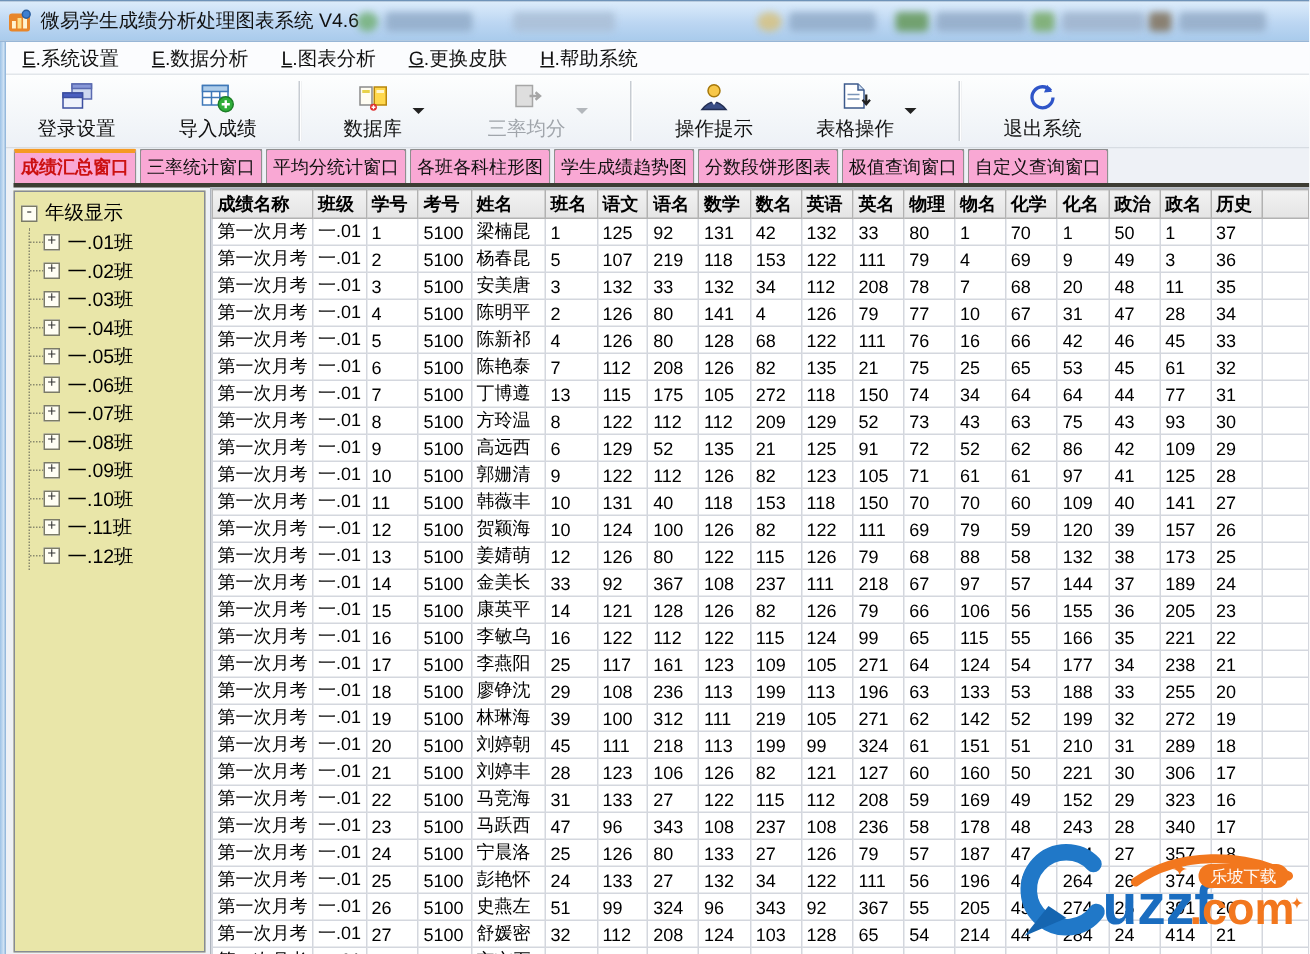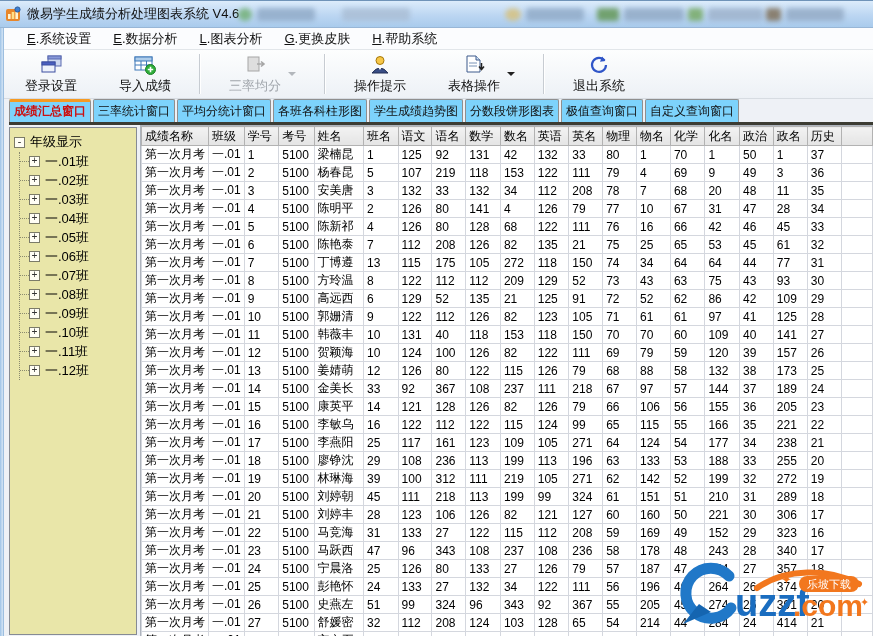--- a/index.html
+++ b/index.html
@@ -18,21 +18,21 @@
   .b-i3{left:505px;width:16px;background:#d8c078;border-radius:50%;}
   .b-t3{left:526px;width:58px;background:#8fa9c6;}
   .b-i4{left:597px;width:22px;background:#5f944f;}
   .b-t4{left:624px;width:60px;background:#90a8c4;}
   .b-i5{left:688px;width:15px;background:#74a85e;}
   .b-t5{left:708px;width:55px;background:#9db1ca;}
   .b-i6{left:766px;width:15px;background:#7d6b52;}
   .b-t6{left:786px;width:58px;background:#92a9c4;}
   
   .menubar{height:21px;background:#fbfcfe;border-bottom:1px solid #e2e6ea;
-    display:flex;align-items:center;padding-left:16px;}
+    display:flex;align-items:center;padding-left:4px;}
   .menu-item{font-size:13px;color:#111;padding:2px 11px;cursor:default;white-space:nowrap;}
   .menu-item u{text-decoration:underline;}
   
   .toolbar{height:48px;background:linear-gradient(#fdfefe,#edf1f6);border-bottom:1px solid #d7dce2;
     display:flex;align-items:center;padding-left:4px;}
   .tbtn{display:flex;align-items:center;padding:1px 20px;margin:0 1px;}
   .tb-stack{display:flex;flex-direction:column;align-items:center;}
   .tb-icon{height:24px;display:flex;align-items:center;justify-content:center;}
   .tb-label{font-size:13px;color:#111;white-space:nowrap;margin-top:0px;}
   .tbtn.disabled .tb-label{color:#a0a5ab;}
@@ -41,41 +41,41 @@
   .tsep{width:1px;height:40px;background:#c7ccd2;border-right:1px solid #fff;margin:0 7px;}
   
   .subbar{height:26px;display:flex;align-items:flex-start;background:#eef1f6;padding-top:3px;box-sizing:border-box;}
   .combo{margin-left:5px;width:129px;height:22px;background:#fff;border:1px solid #7f9db9;
     display:flex;align-items:center;box-sizing:border-box;flex:0 0 auto;}
   .combo-value{flex:1;font-size:13px;padding-left:4px;white-space:nowrap;overflow:hidden;}
   .combo-btn{width:17px;height:20px;background:linear-gradient(#f4f8fc,#cfdceb);border-left:1px solid #9ab2c8;
     display:flex;align-items:center;justify-content:center;}
   .combo-btn .ar{width:0;height:0;border:4px solid transparent;border-top-color:#44617e;margin-top:4px;}
   .tabs{display:flex;align-items:flex-end;margin-left:9px;flex:1;border-bottom:3px solid #3c3c33;height:23px;box-sizing:border-box;}
-  .tab{background:#7dd3fc;border:1px solid #8f8f8f;border-bottom:none;border-radius:2px 2px 0 0;
+  .tab{background:#f9a8d4;border:1px solid #8f8f8f;border-bottom:none;border-radius:2px 2px 0 0;
     padding:3px 4px 2px;margin-right:2px;font-size:12px;color:#111;white-space:nowrap;}
   .tab.active{color:#cc1111;border-top:3px solid #f59a23;padding-top:1px;font-weight:bold;}
   
   .body{display:flex;height:514px;}
   .edge{position:absolute;left:0;top:27px;width:4px;height:609px;
     background:linear-gradient(90deg,#9dc2e6,#cfe2f4 60%,#86aed6);}
   .sidebar{width:140px;flex:0 0 auto;padding:2px 3px 0 9px;box-sizing:border-box;}
   .treebox{height:508px;border:1px solid #868b94;background:#e9e6a9;box-sizing:border-box;
     padding:4px 2px 0 4px;font-size:13px;overflow:hidden;}
   .tree-root{display:flex;align-items:center;height:20px;}
   .tree-box{width:11px;height:11px;border:1px solid #7b7b68;background:#fffef4;color:#333;
     font-size:10px;line-height:9px;text-align:center;box-sizing:border-box;flex:0 0 auto;font-family:"Liberation Mono","DejaVu Sans Mono",monospace;}
   .tree-label{margin-left:5px;white-space:nowrap;}
   .tree-children{margin-left:5px;border-left:1px dotted #8a8a6e;padding-left:0;}
   .tree-item{display:flex;align-items:center;height:19px;}
   .tree-dash{width:9px;border-top:1px dotted #8a8a6e;flex:0 0 auto;}
   
   .main{flex:1;background:#fff;border:1px solid #aeb4bd;border-right:none;overflow:hidden;position:relative;}
   table.grid{border-collapse:collapse;table-layout:fixed;font-size:12px;}
-  .grid th{background:linear-gradient(#f2f2f2,#e4e4e4);border:1px solid #b2b2b2;font-weight:normal;
+  .grid th{background:linear-gradient(#f2f2f2,#e4e4e4);border:1px solid #b2b2b2;font-weight:bold;
     height:18px;text-align:left;padding:0 3px;white-space:nowrap;overflow:hidden;}
   .grid td{border:1px solid #d4d7de;height:17px;padding:0 3px;white-space:nowrap;overflow:hidden;color:#000;}
   
   .watermark{position:absolute;right:0;bottom:4px;width:196px;height:70px;z-index:6;pointer-events:none;}
 </style>
 </head>
 <body>
 
 <div class="window">
 
@@ -135,20 +135,36 @@
             <line x1="8" y1="7" x2="8" y2="16" stroke="#3f78b8"></line>
             <line x1="13.5" y1="7" x2="13.5" y2="16" stroke="#3f78b8"></line>
             <circle cx="17.5" cy="15.5" r="5" fill="#2fae3a" stroke="#1d7f27"></circle>
             <path d="M17.5 12.8 v5.4 M14.8 15.5 h5.4" stroke="#fff" stroke-width="1.6"></path>
           </svg>
         </span>
         <span class="tb-label">导入成绩</span>
       </div>
     </div>
     <div class="tsep"></div>
+    <div class="tbtn">
+      <div class="tb-stack">
+        <span class="tb-icon">
+          <svg width="24" height="22" viewBox="0 0 24 22">
+            <rect x="3" y="4" width="8" height="12" fill="#fffdf2" stroke="#8a8a8a"></rect>
+            <rect x="4.5" y="6" width="5" height="2" fill="#e8d24a"></rect>
+            <rect x="12.5" y="4" width="8" height="12" fill="#ffd84d" stroke="#b8860b"></rect>
+            <rect x="14" y="6" width="5" height="2" fill="#fff6cf"></rect>
+            <circle cx="12" cy="17.5" r="2.3" fill="#e03030"></circle>
+            <path d="M12 16.2 v2.6 M10.7 17.5 h2.6" stroke="#fff" stroke-width="0.9"></path>
+          </svg>
+        </span>
+        <span class="tb-label">数据库</span>
+      </div>
+      <span class="dd-arrow"></span>
+    </div>
     <div class="tbtn disabled">
       <div class="tb-stack">
         <span class="tb-icon">
           <svg width="24" height="22" viewBox="0 0 24 22">
             <rect x="5" y="3" width="11" height="14" fill="#dedede" stroke="#a6a6a6"></rect>
             <path d="M14 10 h7 m-3-2.5 l3 2.5 -3 2.5" fill="none" stroke="#a6a6a6" stroke-width="1.6"></path>
           </svg>
         </span>
         <span class="tb-label">三率均分</span>
       </div>

